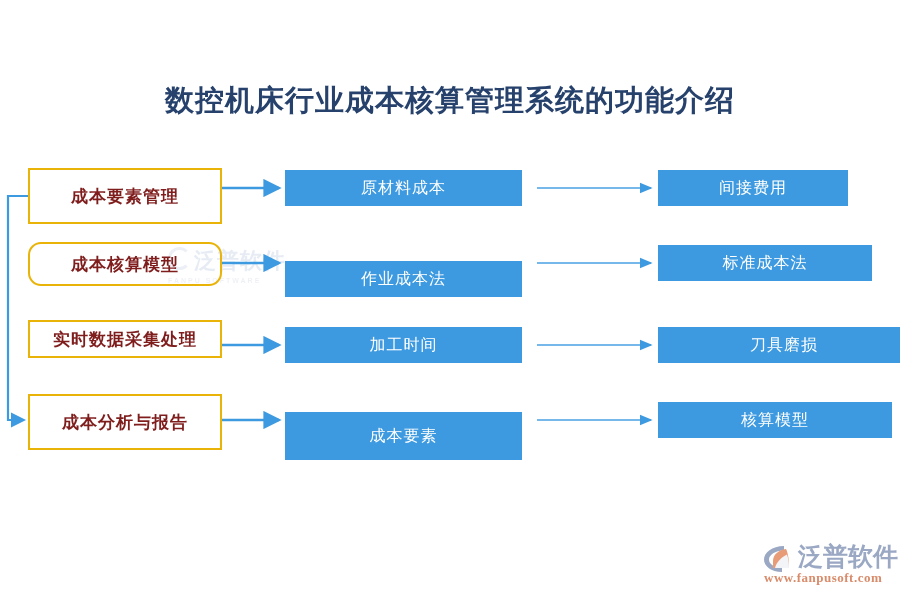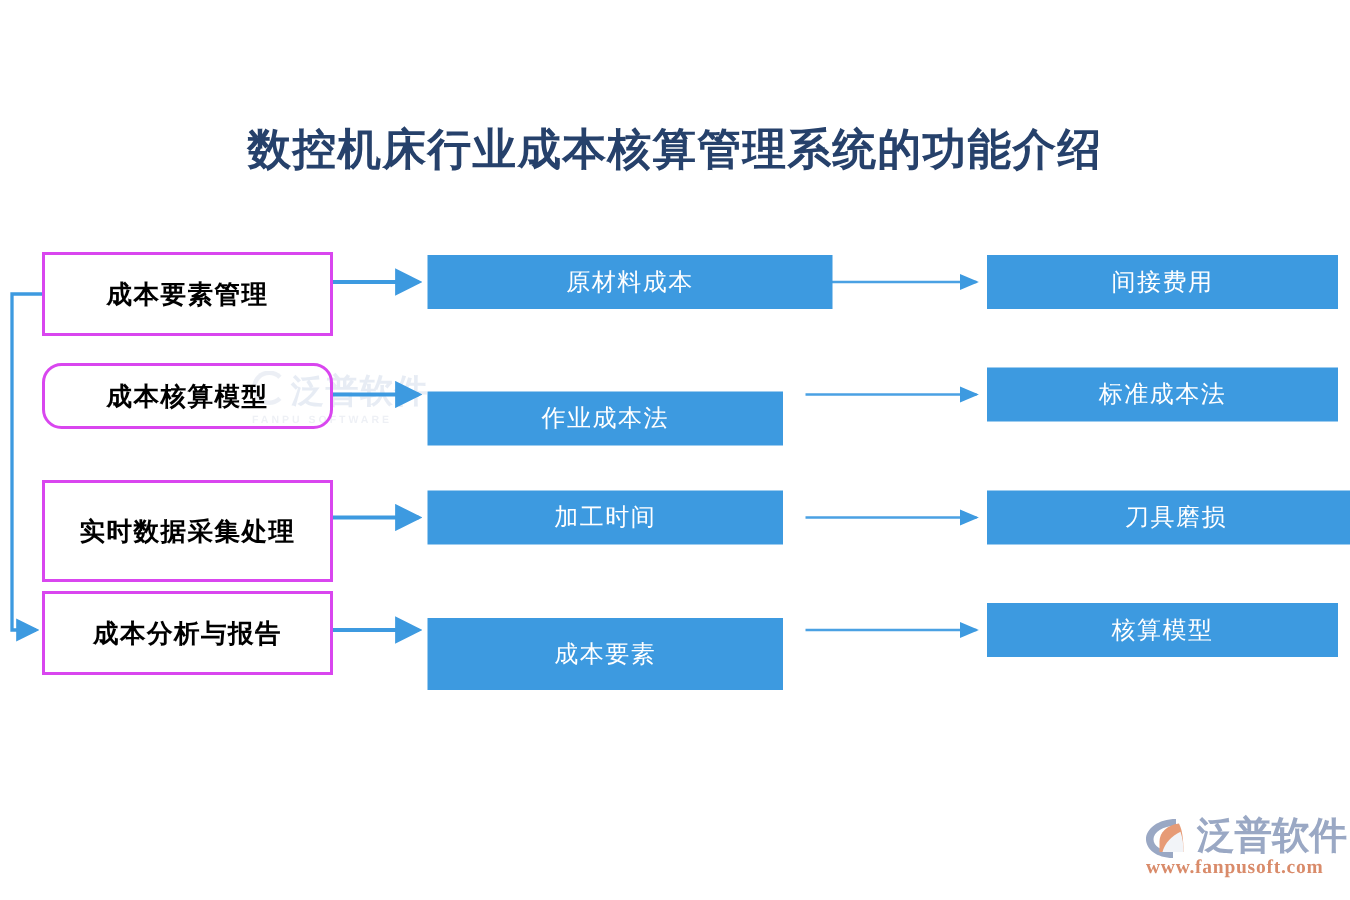--- a/index.html
+++ b/index.html
@@ -73,22 +73,22 @@
     position: absolute;
     box-sizing: border-box;
     display: flex;
     align-items: center;
     justify-content: center;
     font-weight: bold;
     white-space: nowrap;
   }
   .node-outline {
     background: transparent;
-    border: 2px solid #d946ef;
-    color: #000000;
+    border: 2px solid #eab308;
+    color: #7f1d1d;
     font-size: 17px;
     letter-spacing: 1px;
   }
   .node-filled {
     background: #3d9ae0;
     border: none;
     color: #ffffff;
     font-size: 16px;
     font-weight: normal;
     letter-spacing: 1px;
@@ -181,38 +181,38 @@
     </g>
     <g>
       <path d="M222,420 L279,420" fill="none" stroke="#3d9ae0" stroke-width="2.6" marker-end="url(#arrowThick)"></path>
       <path d="M537,420 L651,420" fill="none" stroke="#4aa1e3" stroke-width="1.6" marker-end="url(#arrowThin)"></path>
     </g>
   </svg>
 
   <div class="node node-outline" style="left:28px; top:168px; width:194px; height:56px;">
     <span>成本要素管理</span>
   </div>
-  <div class="node node-filled" style="left:285px; top:170px; width:270px; height:36px;">
+  <div class="node node-filled" style="left:285px; top:170px; width:237px; height:36px;">
     <span>原材料成本</span>
   </div>
-  <div class="node node-filled" style="left:658px; top:170px; width:234px; height:36px;">
+  <div class="node node-filled" style="left:658px; top:170px; width:190px; height:36px;">
     <span>间接费用</span>
   </div>
 
   <div class="node node-outline" style="left:28px; top:242px; width:194px; height:44px;border-radius:13px;">
     <span>成本核算模型</span>
   </div>
   <div class="node node-filled" style="left:285px; top:245px; width:237px; height:36px;margin-top:16px;">
     <span>作业成本法</span>
   </div>
-  <div class="node node-filled" style="left:658px; top:245px; width:234px; height:36px;">
+  <div class="node node-filled" style="left:658px; top:245px; width:214px; height:36px;">
     <span>标准成本法</span>
   </div>
 
-  <div class="node node-outline" style="left:28px; top:320px; width:194px; height:68px;">
+  <div class="node node-outline" style="left:28px; top:320px; width:194px; height:38px;">
     <span>实时数据采集处理</span>
   </div>
   <div class="node node-filled" style="left:285px; top:327px; width:237px; height:36px;">
     <span>加工时间</span>
   </div>
   <div class="node node-filled" style="left:658px; top:327px; width:252px; height:36px;">
     <span>刀具磨损</span>
   </div>
 
   <div class="node node-outline" style="left:28px; top:394px; width:194px; height:56px;">

